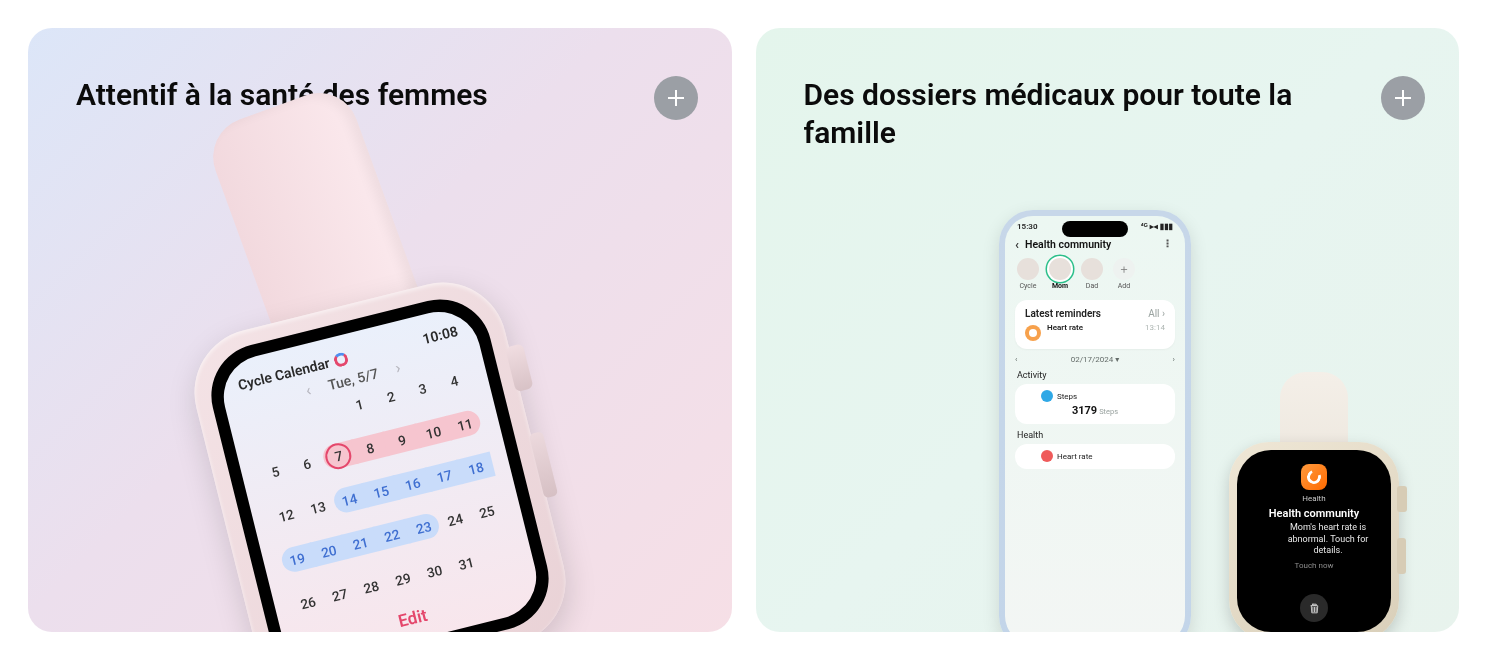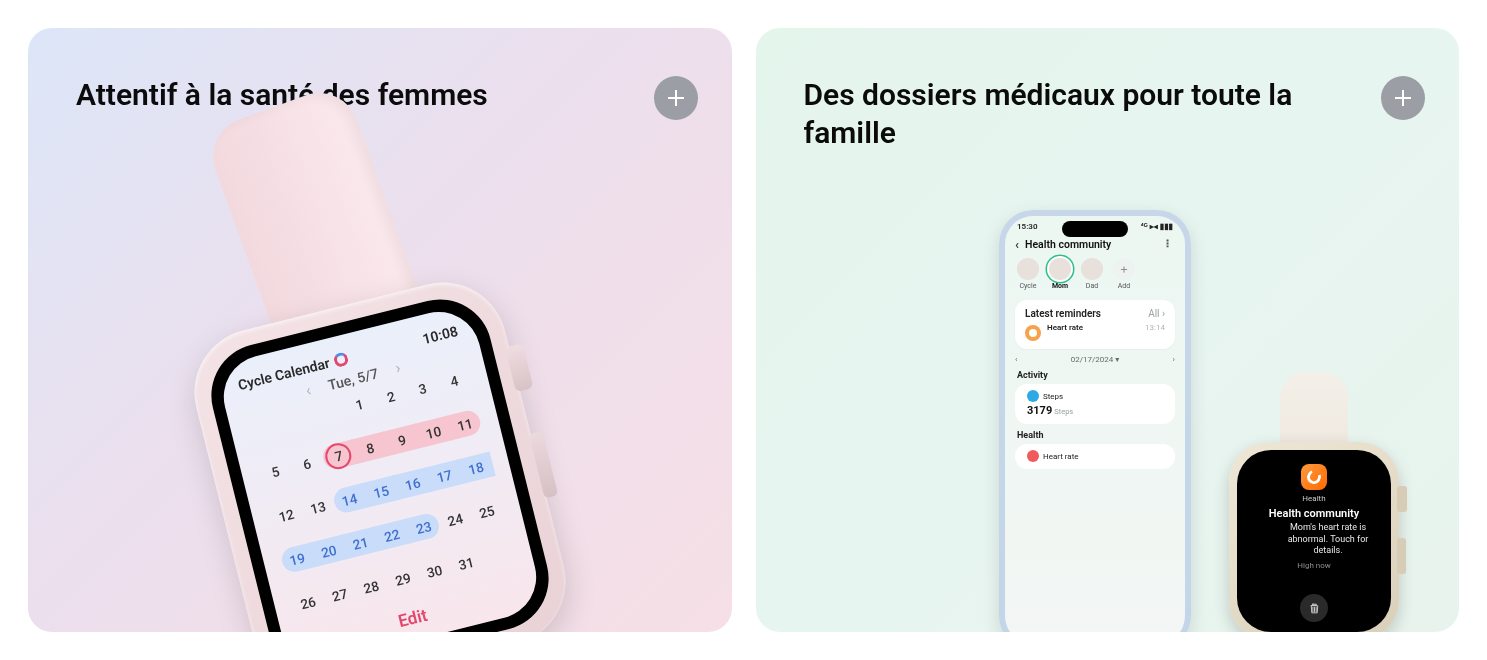--- a/index.html
+++ b/index.html
@@ -58,25 +58,25 @@
   .panel{ margin:4px 10px; background:#fff; border-radius:12px; padding:8px 10px; box-shadow:0 1px 2px rgba(0,0,0,.04);}
   .panel-h{ display:flex; justify-content:space-between; font-size:10px; color:#222; font-weight:600; margin-bottom:4px;}
   .panel-h .all{ color:#9aa3a0; font-weight:400;margin-left:16px;}
   .hr-row{ display:flex; gap:6px; align-items:flex-start;}
   .hr-ico{ width:16px; height:16px; border-radius:50%; background:#f7a14c; flex-shrink:0; margin-top:2px; position:relative;}
   .hr-ico::after{content:""; position:absolute; inset:4px; background:#fff; border-radius:50%;}
   .hr-txt{ font-size:6.2px; line-height:1.35; color:#8d9693;}
   .hr-title{ font-size:8px; color:#222; font-weight:600; display:flex; justify-content:space-between;}
   .hr-title .tm{color:#aeb6b3; font-weight:400;}
   .datebar{ display:flex; align-items:center; justify-content:space-between; padding:2px 10px; font-size:8px; color:#646c69;}
-  .sec-title{ padding:4px 12px 2px; font-size:9px; font-weight:700; color:#222;}
-  .metric{ margin:2px 10px; background:#fff; border-radius:12px; padding:6px 12px 7px;}
+  .sec-title{ padding:4px 12px 2px; font-size:9px; font-weight:400; color:#222;}
+  .metric{ margin:2px 10px; background:#fff; border-radius:12px; padding:6px 26px 7px;}
   .metric .lbl{ display:flex; align-items:center; gap:4px; font-size:8px; color:#222;}
   .metric .lbl .ico{width:12px;height:12px;border-radius:50%;}
-  .metric .val{ font-size:11px; font-weight:700; color:#111; margin-top:2px;}
+  .metric .val{ font-size:11px; font-weight:700; color:#111; margin-top:2px;text-align:center;}
   .metric .val .unit{font-size:7.5px; color:#9aa3a0; font-weight:400; margin-left:2px;}
 
   .watch2{ position:absolute; right:0; bottom:10px; width:170px;}
   .w2-band-t{position:absolute; top:-70px; left:50%; transform:translateX(-50%); width:68px; height:110px; background:linear-gradient(#f4efe8,#ece6dd); border-radius:26px 26px 0 0;}
   .w2-band-b{position:absolute; bottom:-72px; left:50%; transform:translateX(-50%); width:68px; height:110px; background:linear-gradient(#ece6dd,#f4efe8); border-radius:0 0 26px 26px;}
   .w2-case{ position:relative; width:170px; height:198px; background:linear-gradient(145deg,#efe7d6,#d9cfb9); border-radius:40px; box-shadow:0 6px 16px rgba(0,0,0,.18);}
   .w2-crown{position:absolute; right:-8px; top:44px; width:10px; height:26px; background:#d7ccb5; border-radius:3px;}
   .w2-btn{position:absolute; right:-7px; top:96px; width:9px; height:36px; background:#d7ccb5; border-radius:3px;}
   .w2-scr{position:absolute; inset:8px; background:#000; border-radius:34px; padding:14px 12px 10px; display:flex; flex-direction:column; align-items:center; color:#fff; text-align:center;}
   .w2-app-ico{ width:26px; height:26px; border-radius:8px; background:linear-gradient(135deg,#ff9a3d,#ff6a00); margin-bottom:4px; position:relative;}
@@ -329,21 +329,21 @@
         <div class="w2-band-t"></div>
           <div class="w2-band-b"></div>
         <div class="w2-case">
           <div class="w2-crown"></div>
           <div class="w2-btn"></div>
           <div class="w2-scr">
             <div class="w2-app-ico"></div>
             <div class="w2-app-name">Health</div>
             <div class="w2-title">Health community</div>
             <div class="w2-msg">Mom's heart rate is abnormal. Touch for details.</div>
-            <div class="w2-time">High now</div>
+            <div class="w2-time">Touch now</div>
             <div class="w2-trash">
               <svg viewBox="0 0 24 24">
                   <path d="M6 7h12l-1 13H7L6 7zm3-3h6l1 2H8l1-2zM9 10v8m3-8v8m3-8v8" stroke="#ddd" stroke-width="1.6" fill="none" stroke-linecap="round"></path>
                 </svg>
             </div>
           </div>
         </div>
       </div>
     </div>
   </div>

